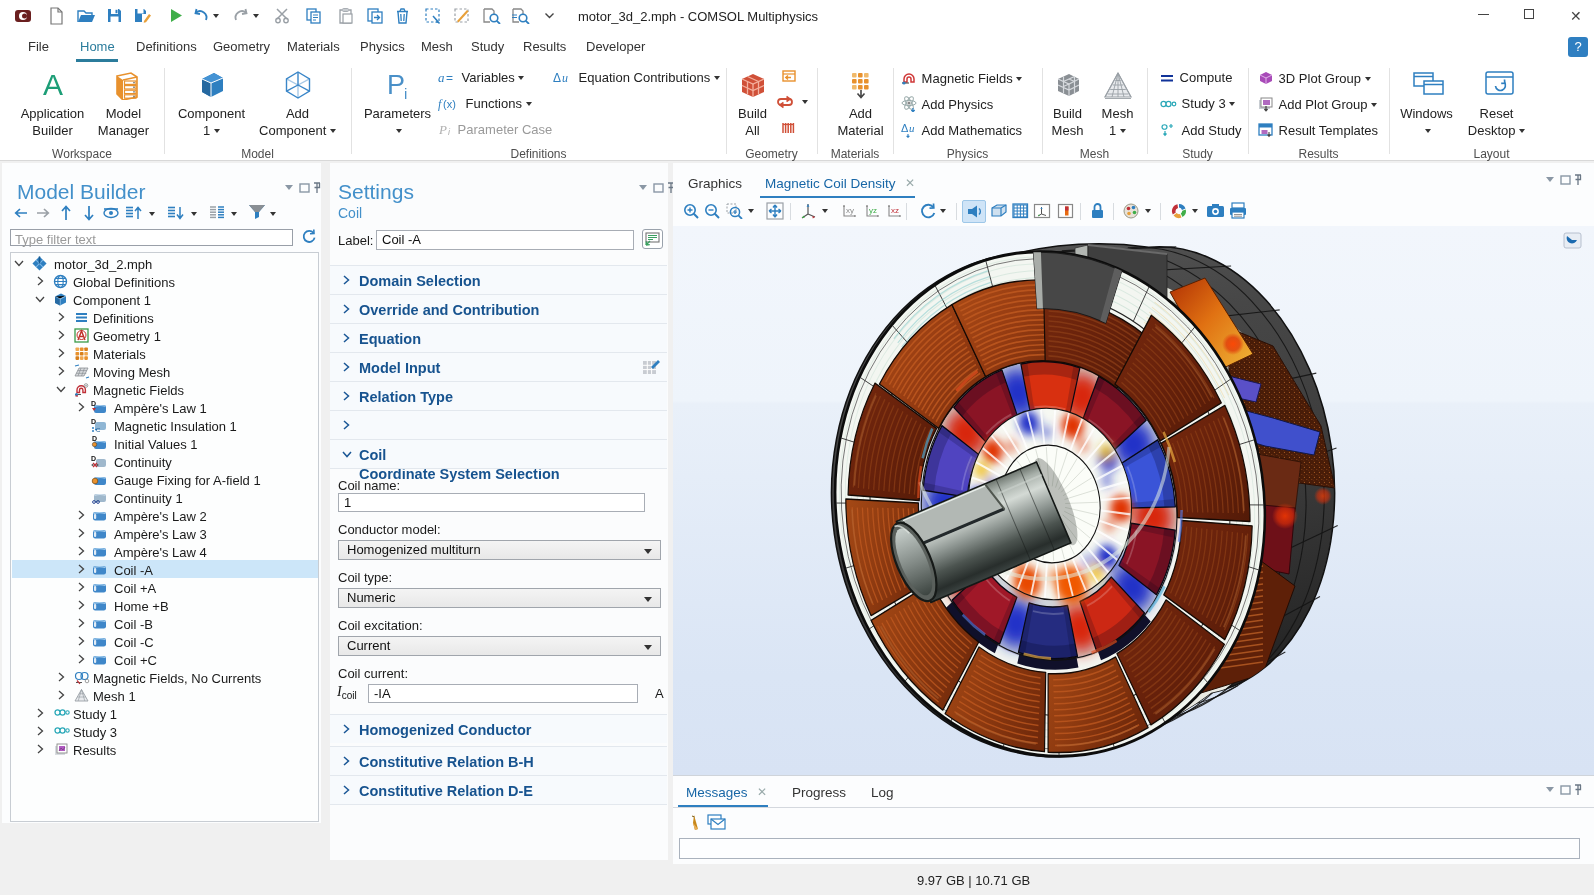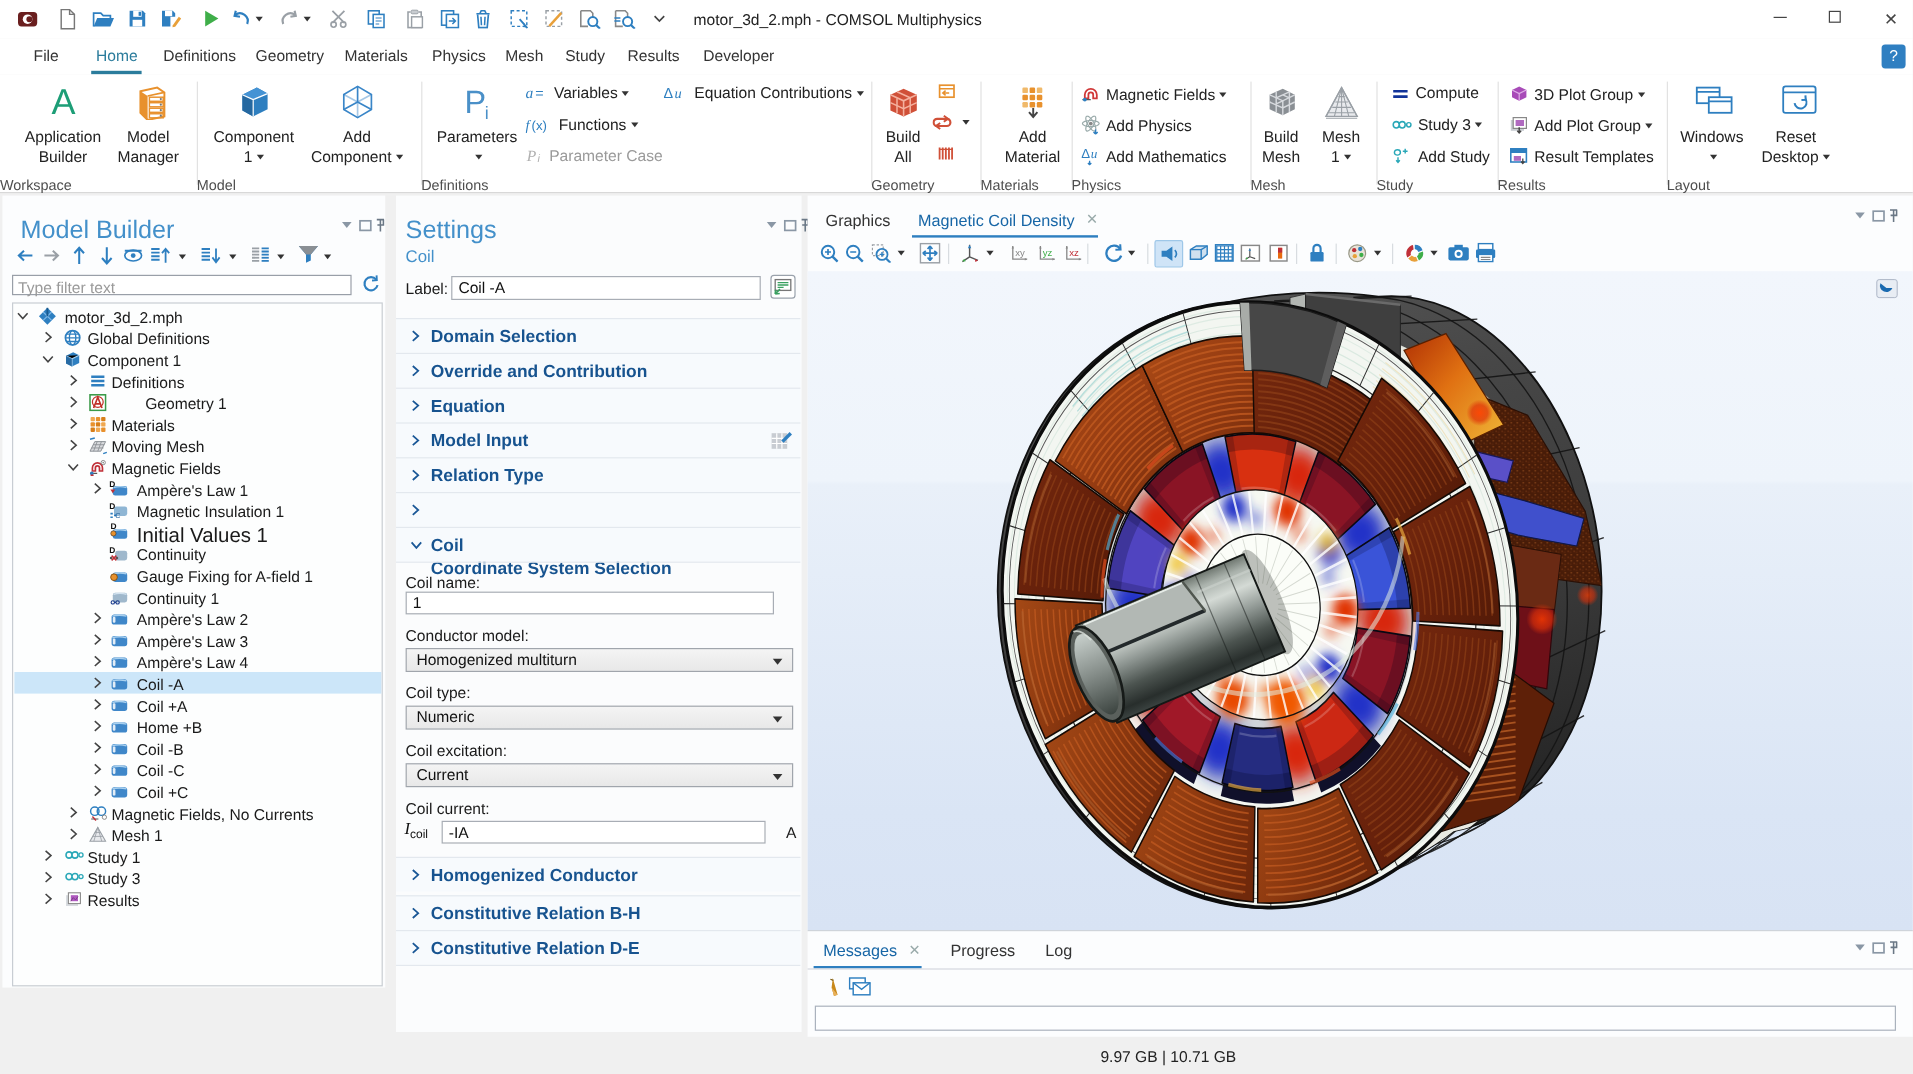--- a/index.html
+++ b/index.html
@@ -3,21 +3,21 @@
 <meta charset="utf-8">
 <style>
 * { margin:0; padding:0; box-sizing:border-box; }
 html,body { width:1594px; height:895px; overflow:hidden; font-family:"Liberation Sans",sans-serif; background:#f0f0f0; }
 .abs { position:absolute; }
 #titlebar { left:0; top:0; width:1594px; height:32px; background:#ffffff; }
 #menubar { left:0; top:32px; width:1594px; height:30px; background:#ffffff; font-size:13px; color:#333; }
 .menuitem { position:absolute; top:7px; }
 #ribbon { left:0; top:62px; width:1594px; height:99px; background:#ffffff; border-bottom:1px solid #d8d8d8; }
 .gsep { position:absolute; top:6px; height:86px; width:1px; background:#e2e2e2; }
-.glabel { position:absolute; top:85px; font-size:12px; color:#4e4e4e; text-align:left; }
+.glabel { position:absolute; top:85px; font-size:12px; color:#4e4e4e; text-align:center; }
 .bigbtn { position:absolute; top:8px; text-align:center; font-size:13px; color:#222; line-height:16.5px; }
 .bigbtn .ic { display:block; margin:0 auto 6px auto; }
 .rrow { position:absolute; font-size:13px; color:#222; white-space:nowrap; }
 .gray { color:#9a9a9a; }
 #mbpanel { left:2px; top:163px; width:319px; height:660px; background:#fcfdfe; }
 #setpanel { left:330px; top:163px; width:338px; height:697px; background:#fbfcfd; }
 #gfxpanel { left:673px; top:163px; width:921px; height:612px; background:#fcfdfe; }
 #msgpanel { left:673px; top:775px; width:921px; height:89px; background:#fcfdfe; border-top:1px solid #cfd4da; }
 .ptitle { color:#4390ca; font-size:21px; }
 .flabel { position:absolute; font-size:13px; color:#1a1a1a; }
@@ -525,21 +525,21 @@
           <path d="M2 1 L6.5 5 L2 9" fill="none" stroke="#444" stroke-width="1.3"></path>
         </svg>
       </div>
 <div class="abs" style="left:63px;top:75px;">
         <svg width="15" height="15" viewBox="0 0 15 15">
           <rect x="1" y="1" width="13" height="13" fill="#fff" stroke="#3a9a48" stroke-width="1.3"></rect>
           <path d="M4 12 L7.5 3 L11 12 M5.5 8.5 L9.5 8.5" stroke="#c03028" stroke-width="1.4" fill="none"></path>
           <circle cx="7.5" cy="7" r="4.5" fill="none" stroke="#c03028" stroke-width="1"></circle>
         </svg>
       </div>
-<div class="abs" style="left:82px;top:76px;font-size:13px;color:#1a1a1a;white-space:nowrap;margin-left:28px;">Geometry 1</div>
+<div class="abs" style="left:82px;top:76px;font-size:13px;color:#1a1a1a;white-space:nowrap;">Geometry 1</div>
 <div class="abs" style="left:46px;top:95px;">
         <svg width="8" height="10" viewBox="0 0 8 10">
           <path d="M2 1 L6.5 5 L2 9" fill="none" stroke="#444" stroke-width="1.3"></path>
         </svg>
       </div>
 <div class="abs" style="left:63px;top:93px;">
         <svg width="15" height="15" viewBox="0 0 15 15">
           <rect x="1.5" y="1.5" width="3.6" height="3.6" rx="0.8" fill="#f0a850"></rect>
           <rect x="5.9" y="1.5" width="3.6" height="3.6" rx="0.8" fill="#e8912d"></rect>
           <rect x="10.3" y="1.5" width="3.6" height="3.6" rx="0.8" fill="#d87f1a"></rect>
@@ -606,21 +606,21 @@
 <div class="abs" style="left:103px;top:166px;font-size:13px;color:#1a1a1a;white-space:nowrap;">Magnetic Insulation 1</div>
 <div class="abs" style="left:80px;top:183px;">
         <svg width="16" height="15" viewBox="0 0 16 15">
           <rect x="3" y="5" width="12" height="8" rx="2" fill="#3f87c9"></rect>
           <path d="M3.6 6.2 Q9 4.8 14.4 6.2" stroke="#a8d0ef" stroke-width="1.2" fill="none"></path>
           <circle cx="3.5" cy="8.5" r="2.2" fill="#e8912d"></circle>
           <circle cx="3.5" cy="8.5" r="2.2" fill="none" stroke="#333" stroke-width="0.5"></circle>
           <text x="1" y="5" font-size="7" font-weight="bold" fill="#111" font-family="Liberation Sans">D</text>
         </svg>
       </div>
-<div class="abs" style="left:103px;top:184px;font-size:17px;color:#1a1a1a;white-space:nowrap;">Initial Values 1</div>
+<div class="abs" style="left:103px;top:184px;font-size:13px;color:#1a1a1a;white-space:nowrap;">Initial Values 1</div>
 <div class="abs" style="left:80px;top:201px;">
         <svg width="16" height="15" viewBox="0 0 16 15">
           <rect x="5" y="5" width="10" height="8" rx="2" fill="#9fb8cc"></rect>
           <text x="0" y="7" font-size="7" font-weight="bold" fill="#111" font-family="Liberation Sans">D</text>
           <path d="M2 9 L6 13 M6 9 L2 13" stroke="#c03038" stroke-width="1.3"></path>
           <circle cx="1.5" cy="11" r="1" fill="#555"></circle>
           <circle cx="6.5" cy="11" r="1" fill="#555"></circle>
         </svg>
       </div>
 <div class="abs" style="left:103px;top:202px;font-size:13px;color:#1a1a1a;white-space:nowrap;">Continuity</div>

